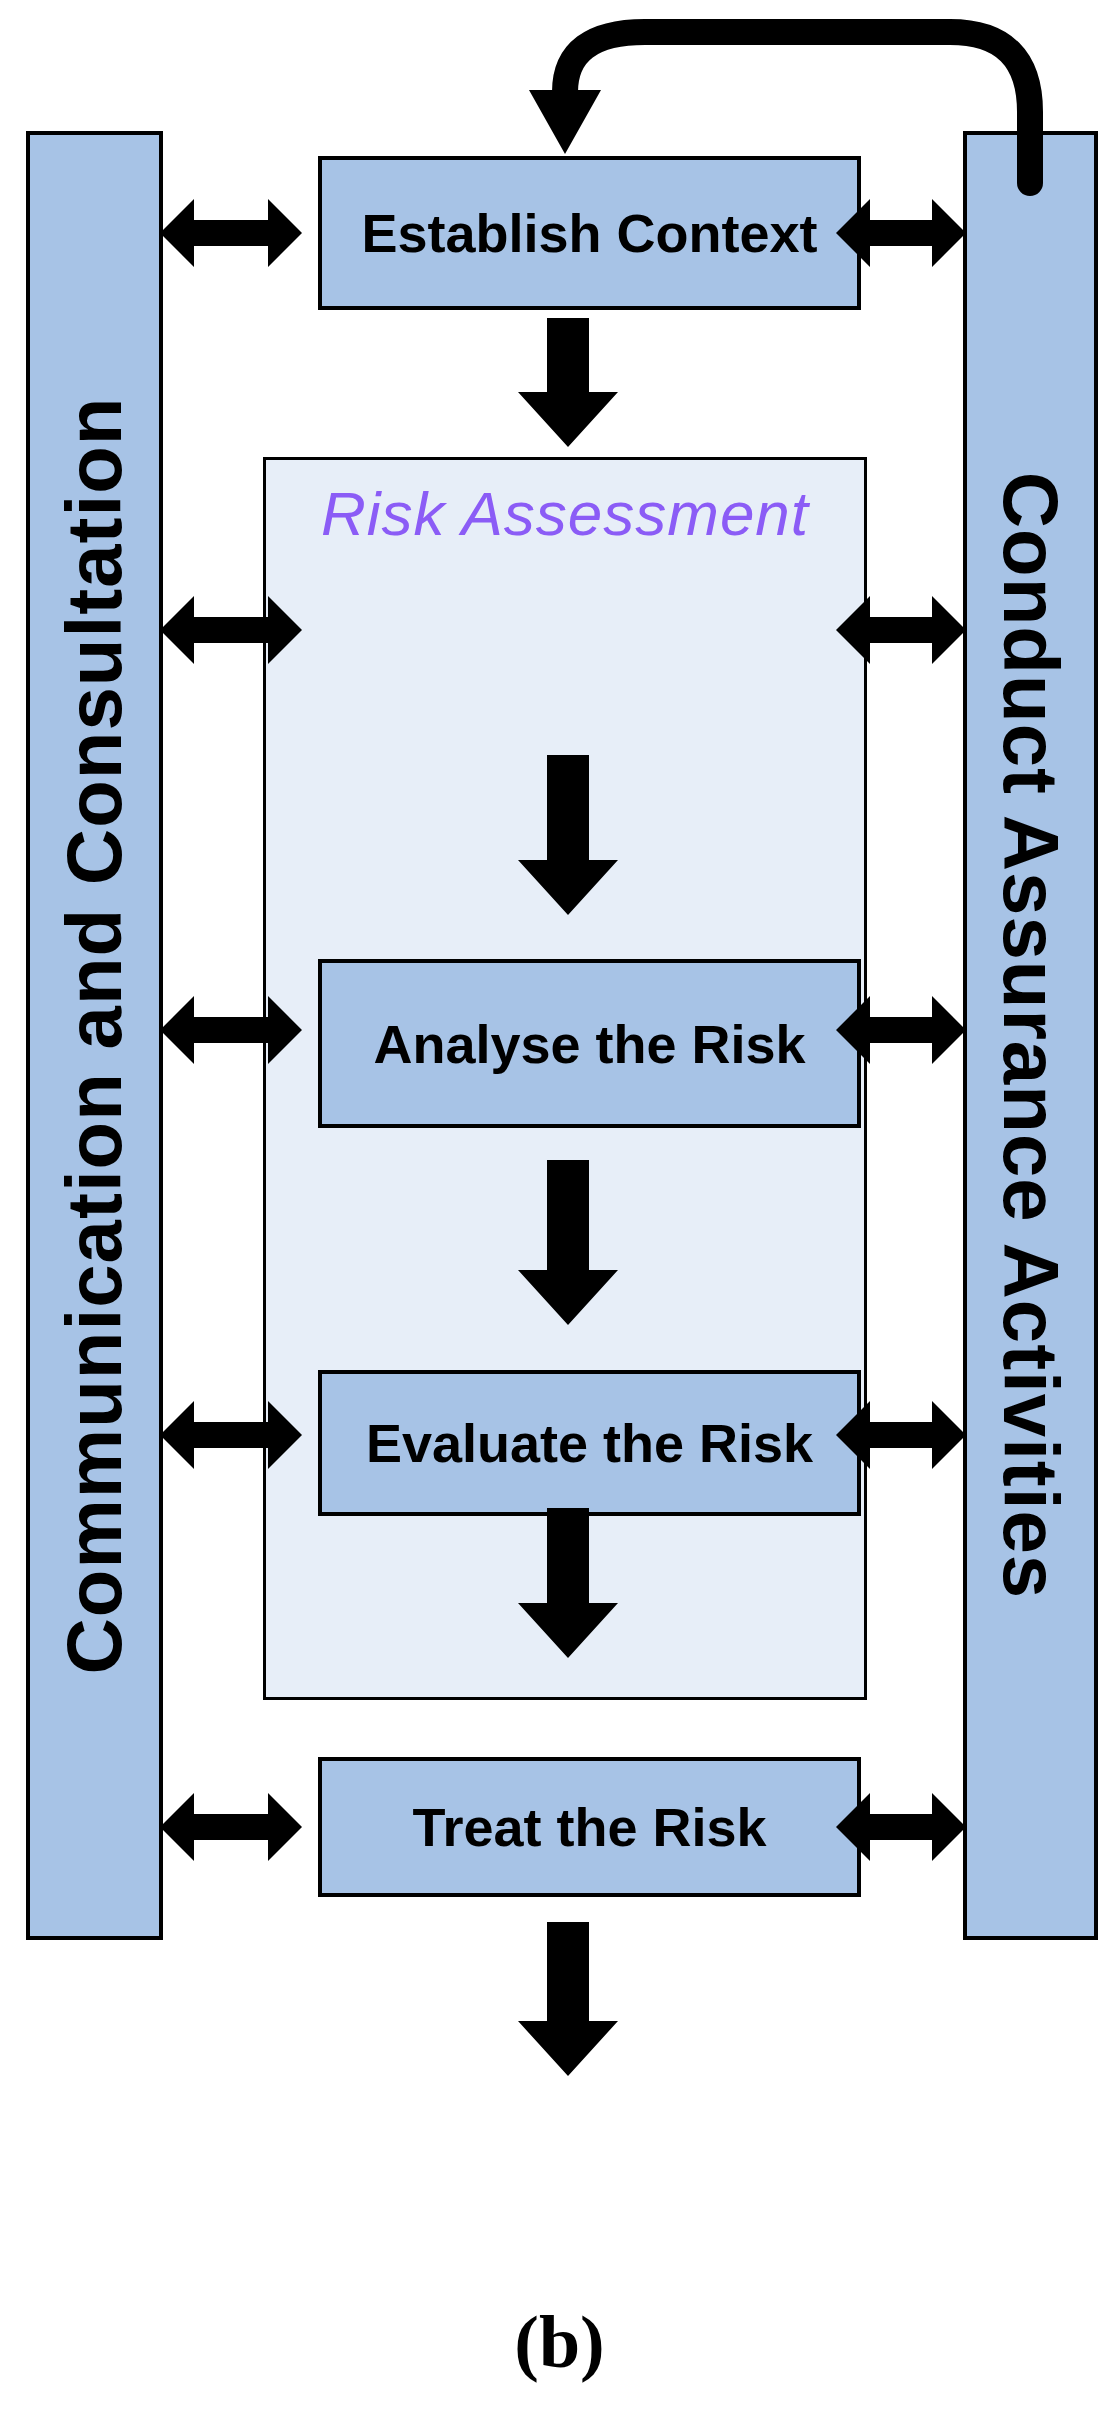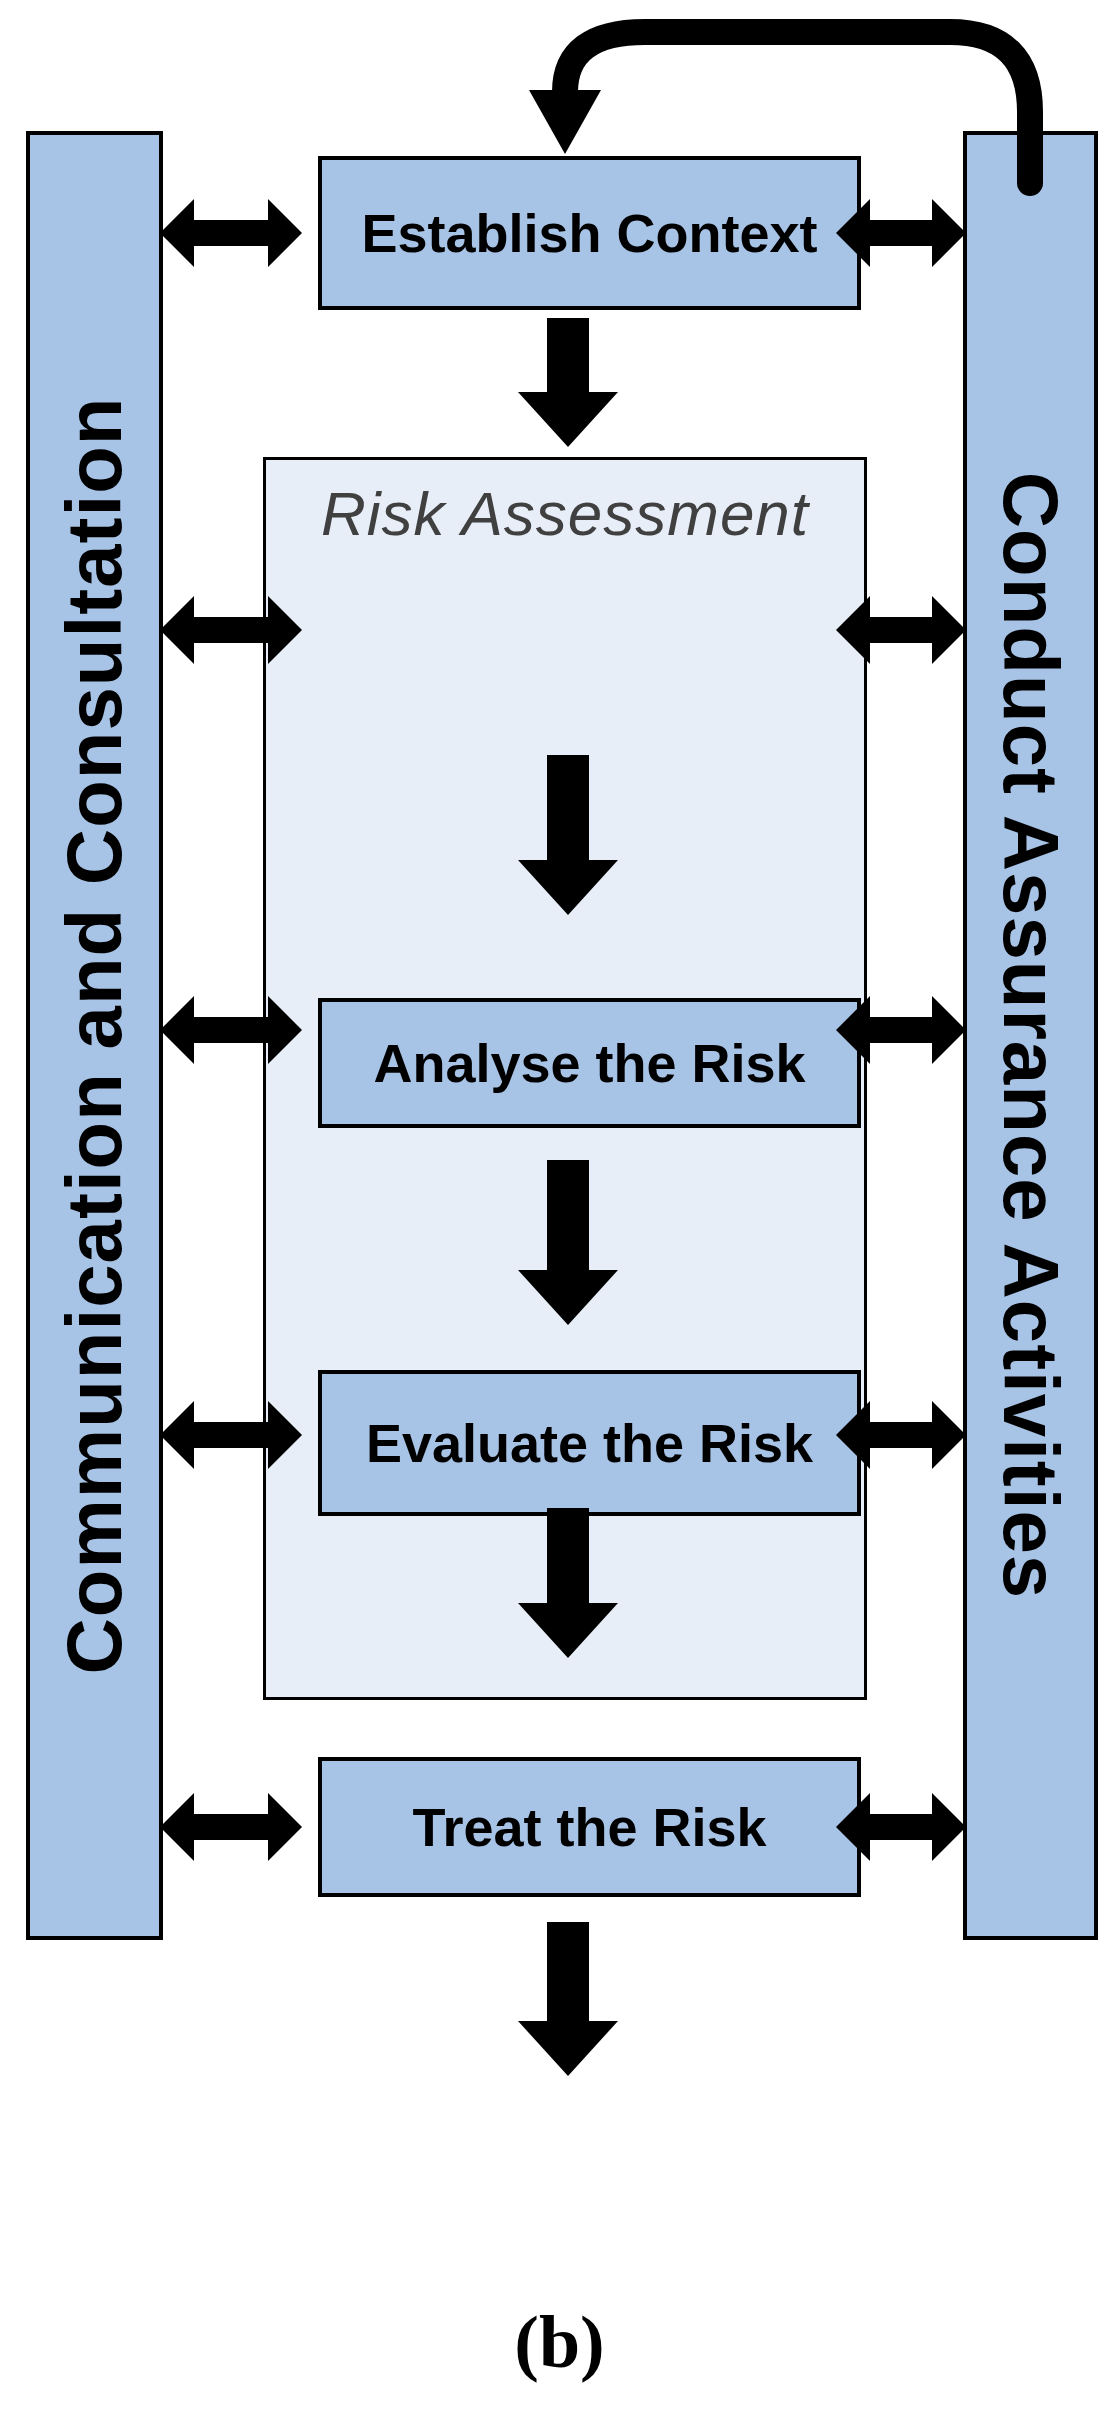--- a/index.html
+++ b/index.html
@@ -47,21 +47,21 @@
     z-index: 1;
   }
   .ra-title {
     position: absolute;
     left: 263px;
     top: 478px;
     width: 604px;
     text-align: center;
     font-style: italic;
     font-size: 62px;
-    color: #404040;
+    color: #8b5cf6;
     z-index: 2;
     letter-spacing: 1px;
   }
   .flow-box {
     position: absolute;
     left: 296px;
     width: 543px;
     background: #a7c3e6;
     border: 4px solid #000000;
     box-sizing: border-box;
@@ -70,21 +70,21 @@
     align-items: center;
     justify-content: center;
     font-weight: bold;
     font-size: 54px;
     color: #000000;
     text-align: center;
     margin-left: 22px;
   }
   .box-establish { top: 156px;  height: 154px; }
   .box-identify  { top: 565px;  height: 130px; }
-  .box-analyse   { top: 998px;  height: 130px; }
+  .box-analyse   { top: 959px;  height: 169px; }
   .box-evaluate  { top: 1370px; height: 146px; }
   .box-treat     { top: 1757px; height: 140px; }
   .box-report    { top: 2120px; height: 130px; }
   .arrow-layer {
     position: absolute;
     left: 0; top: 0;
     width: 1119px;
     height: 2410px;
     z-index: 4;
     pointer-events: none;

